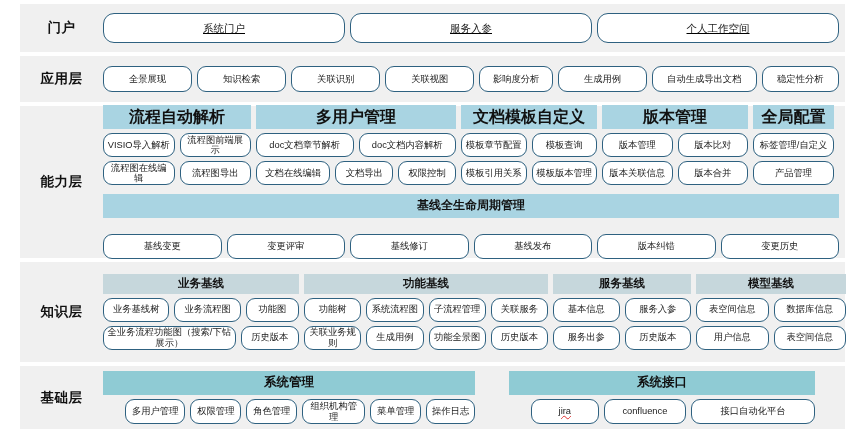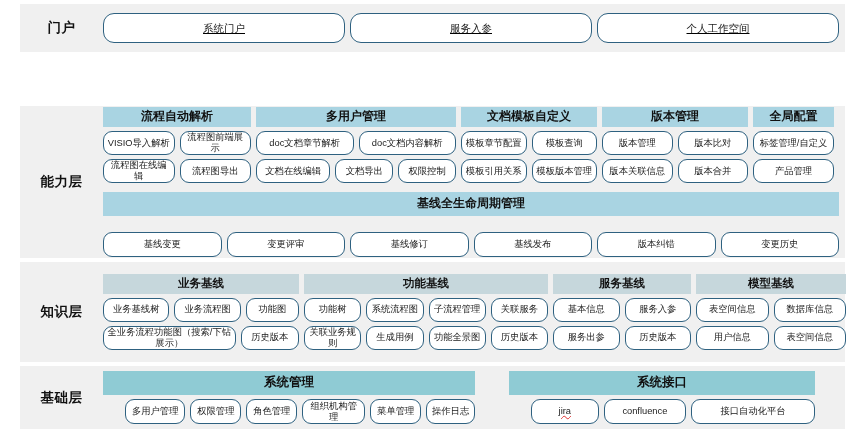--- a/index.html
+++ b/index.html
@@ -73,21 +73,21 @@
   #band-app .row { height: 26px; }
   #band-app .pill { flex: 1 1 0; }
 
   
   #band-cap { top: 106px; height: 152px; align-items: center; }
   .groups { display: flex; gap: 5px; align-items: flex-start; }
   .group { display: flex; flex-direction: column; gap: 4px; }
   .group-head {
     background: #a9d4e2;
     color: #111;
-    font-size: 12px;
+    font-size: 16px;
     font-weight: bold;
     text-align: center;
     padding: 3px 0 4px;
     line-height: 1.1;
   }
   .group-head.kl { background: #c6d7dc; font-size: 11.5px; }
   .group-row { display: flex; gap: 5px; height: 24px; }
   .group-row .pill { flex: 1 1 0; }
 
   .wide-head {
@@ -135,20 +135,35 @@
     <div class="band-label">门户</div>
     <div class="band-body">
       <div class="row">
         <div class="pill big">系统门户</div>
         <div class="pill big">服务入参</div>
         <div class="pill big">个人工作空间</div>
       </div>
     </div>
   </div>
 
+  <div class="band" id="band-app">
+    <div class="band-label">应用层</div>
+    <div class="band-body">
+      <div class="row">
+        <div class="pill" style="flex:1.05">全景展现</div>
+        <div class="pill" style="flex:1.05">知识检索</div>
+        <div class="pill" style="flex:1.05">关联识别</div>
+        <div class="pill" style="flex:1.05">关联视图</div>
+        <div class="pill" style="flex:0.85">影响度分析</div>
+        <div class="pill" style="flex:1.05">生成用例</div>
+        <div class="pill" style="flex:1.25">自动生成导出文档</div>
+        <div class="pill" style="flex:0.9">稳定性分析</div>
+      </div>
+    </div>
+  </div>
 
   <div class="band" id="band-cap">
     <div class="band-label">能力层</div>
     <div class="band-body">
 
       <div class="groups">
 
         <div class="group" style="flex:0 0 148px">
           <div class="group-head">流程自动解析</div>
           <div class="group-row">

